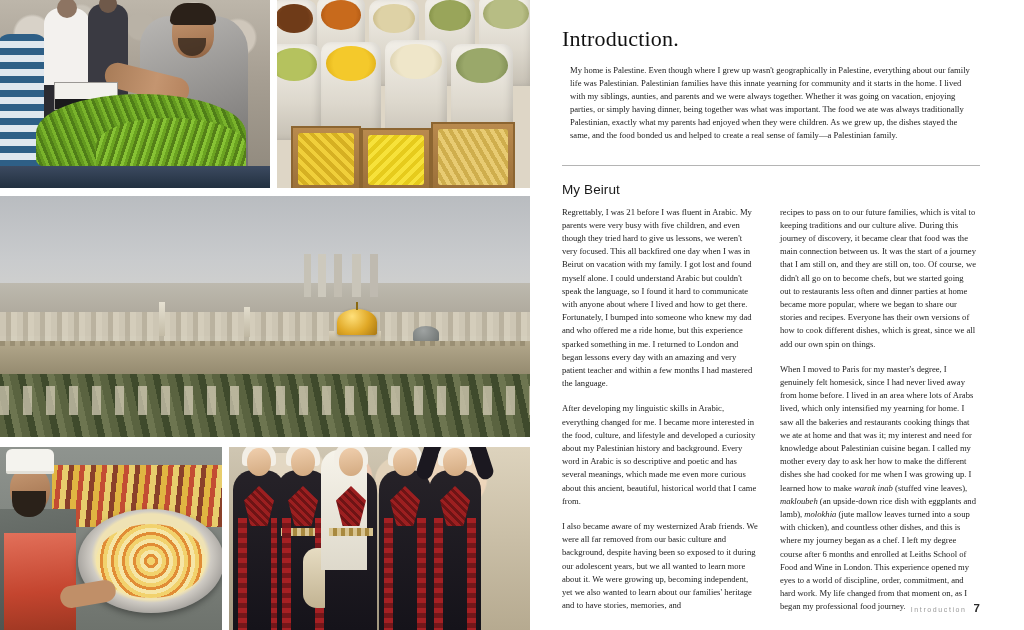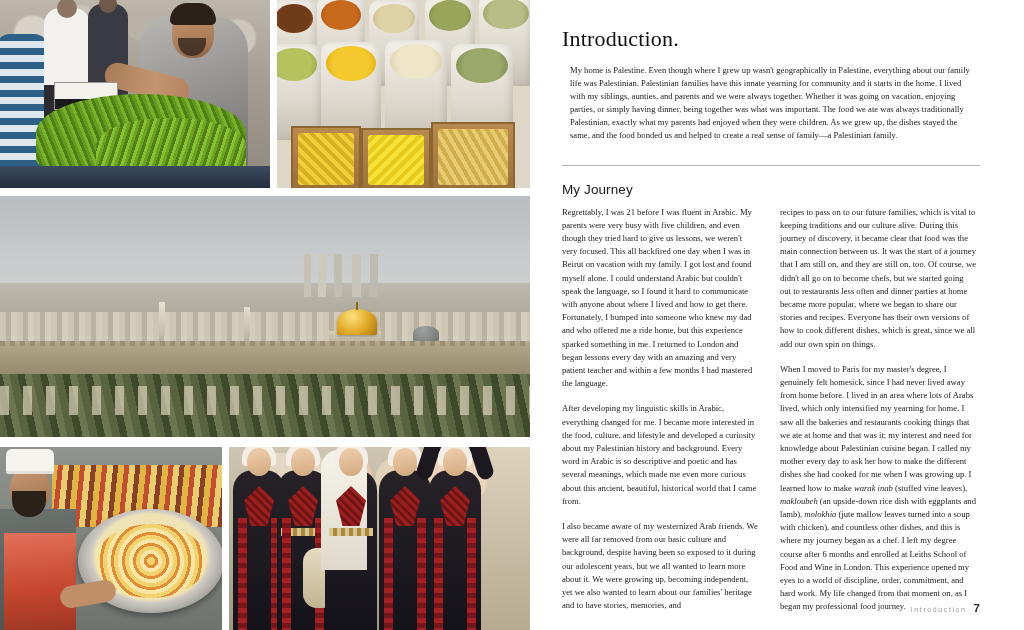--- a/index.html
+++ b/index.html
@@ -578,21 +578,21 @@
   </div>
 
   <div class="text-page">
 
     <h1 class="chapter-title">Introduction.</h1>
 
     <p class="intro-para">My home is Palestine. Even though where I grew up wasn't geographically in Palestine, everything about our family life was Palestinian. Palestinian families have this innate yearning for community and it starts in the home. I lived with my siblings, aunties, and parents and we were always together. Whether it was going on vacation, enjoying parties, or simply having dinner, being together was what was important. The food we ate was always traditionally Palestinian, exactly what my parents had enjoyed when they were children. As we grew up, the dishes stayed the same, and the food bonded us and helped to create a real sense of family—a Palestinian family.</p>
 
     <div class="rule"></div>
 
-    <h2 class="section-title">My Journey</h2>
+    <h2 class="section-title">My Beirut</h2>
 
     <div class="columns">
 
       <div class="col">
         <p class="body-para">Regrettably, I was 21 before I was fluent in Arabic. My parents were very busy with five children, and even though they tried hard to give us lessons, we weren't very focused. This all backfired one day when I was in Beirut on vacation with my family. I got lost and found myself alone. I could understand Arabic but couldn't speak the language, so I found it hard to communicate with anyone about where I lived and how to get there. Fortunately, I bumped into someone who knew my dad and who offered me a ride home, but this experience sparked something in me. I returned to London and began lessons every day with an amazing and very patient teacher and within a few months I had mastered the language.</p>
         <p class="body-para">After developing my linguistic skills in Arabic, everything changed for me. I became more interested in the food, culture, and lifestyle and developed a curiosity about my Palestinian history and background. Every word in Arabic is so descriptive and poetic and has several meanings, which made me even more curious about this ancient, beautiful, historical world that I came from.</p>
         <p class="body-para">I also became aware of my westernized Arab friends. We were all far removed from our basic culture and background, despite having been so exposed to it during our adolescent years, but we all wanted to learn more about it. We were growing up, becoming independent, yet we also wanted to learn about our families' heritage and to have stories, memories, and</p>
       </div>
 
       <div class="col">

